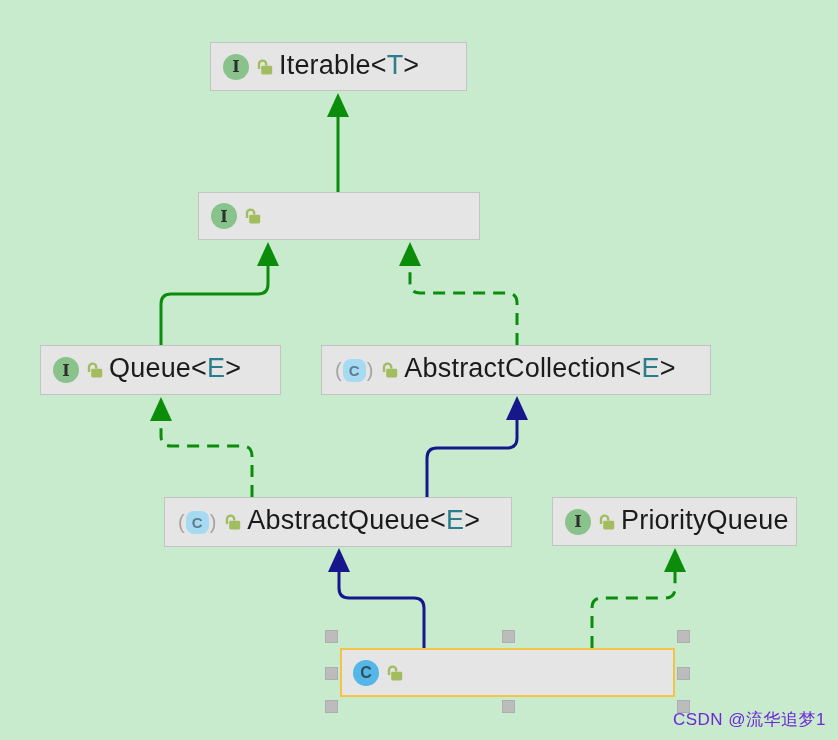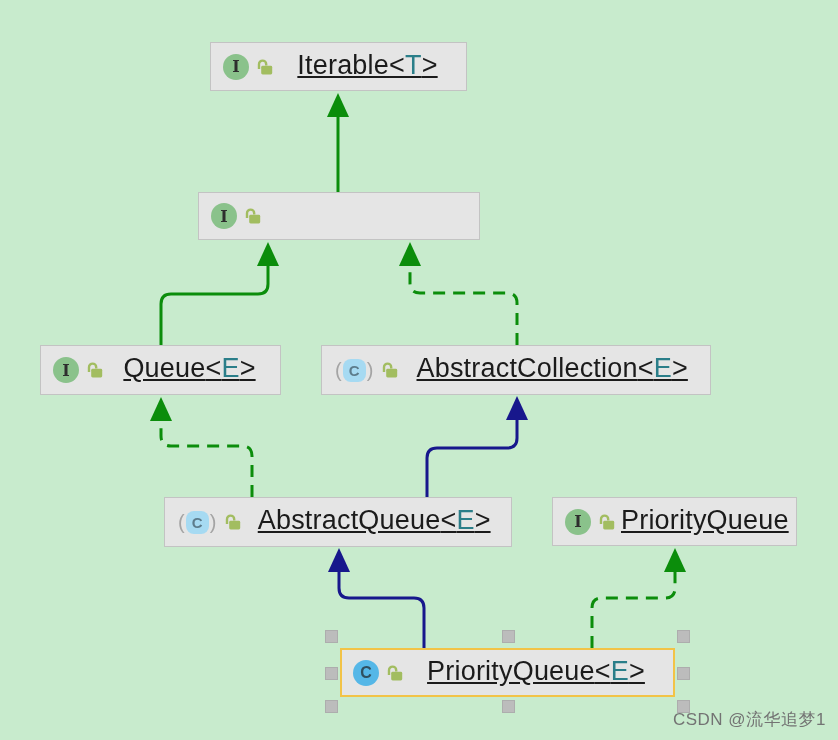--- a/index.html
+++ b/index.html
@@ -29,35 +29,34 @@
     width:26px;height:26px;border-radius:50%;
     font-size:16px;flex:none;
   }
   .interface-badge{background:#8ac28b;color:#2e2e2e;font-family:"DejaVu Serif",serif;font-weight:600;}
   .class-badge{background:#55b7e7;color:#2f4f5f;font-weight:600;}
   .abstract-wrap{display:inline-flex;align-items:center;flex:none;}
   .abstract-wrap .badge{width:23px;height:23px;background:#a6daf2;color:#5d7c8c;border-radius:8px;font-weight:600;font-size:15px;}
   .paren{color:#a4a4a4;font-size:20px;line-height:23px;padding:0 1px;font-weight:400;}
   .lock{margin-left:6px;flex:none;display:inline-flex;}
   .label{
-    flex:1;text-align:center;
+    flex:1;text-align:left;
     font-size:27px;color:#1b1b1b;
     padding:0 10px 3px 4px;
     letter-spacing:0.2px;
-    text-decoration:underline;
   }
   .tp{color:#2a7e89;}
   .br{color:#1b1b1b;}
   .handle{
     position:absolute;width:13px;height:13px;
     background:#bcbcbc;border:1px solid #adadad;box-sizing:border-box;
   }
   .watermark{
     position:absolute;right:12px;bottom:9px;
-    color:#737373;font-size:17px;letter-spacing:0.5px;
+    color:#6d28d9;font-size:17px;letter-spacing:0.5px;
   }
 </style>
 </head>
 <body>
 
 <div class="canvas">
   <svg id="edge-layer" width="838" height="740" viewBox="0 0 838 740">
       <path d="M338 192 L338 115" fill="none" stroke="#0b8d0b" stroke-width="3"></path>
       <polygon points="338,93 327,117 349,117" fill="#0b8d0b"></polygon>
       <path d="M161 345 L161 304 Q161 294 171 294 L258 294 Q268 294 268 284 L268 264" fill="none" stroke="#0b8d0b" stroke-width="3"></path>
@@ -142,21 +141,20 @@
         <span class="label"><span>PriorityQueue</span></span>
       </div>
       <div class="node selected" style="left: 340px; top: 648px; width: 335px; height: 49px;">
         <span class="badge class-badge">C</span>
         <span class="lock">
           <svg width="20" height="18" viewBox="0 0 20 18">
             <path d="M4 11 V6.2 a3.6 3.6 0 0 1 7.2 0 v1.3" fill="none" stroke="#a2bd60" stroke-width="2.4"></path>
             <rect x="6.2" y="7.8" width="11" height="8.6" rx="1.4" fill="#a2bd60"></rect>
           </svg>
         </span>
-        <span class="label"><span>PriorityQueue</span><span class="br">&lt;</span><span class="tp">E</span><span class="br">&gt;</span></span>
       </div>
     </div>
   <div id="handles">
       <div class="handle" style="left: 325px; top: 630px;"></div>
       <div class="handle" style="left: 501.5px; top: 630px;"></div>
       <div class="handle" style="left: 677px; top: 630px;"></div>
       <div class="handle" style="left: 325px; top: 666.5px;"></div>
       <div class="handle" style="left: 677px; top: 666.5px;"></div>
       <div class="handle" style="left: 325px; top: 700px;"></div>
       <div class="handle" style="left: 501.5px; top: 700px;"></div>

